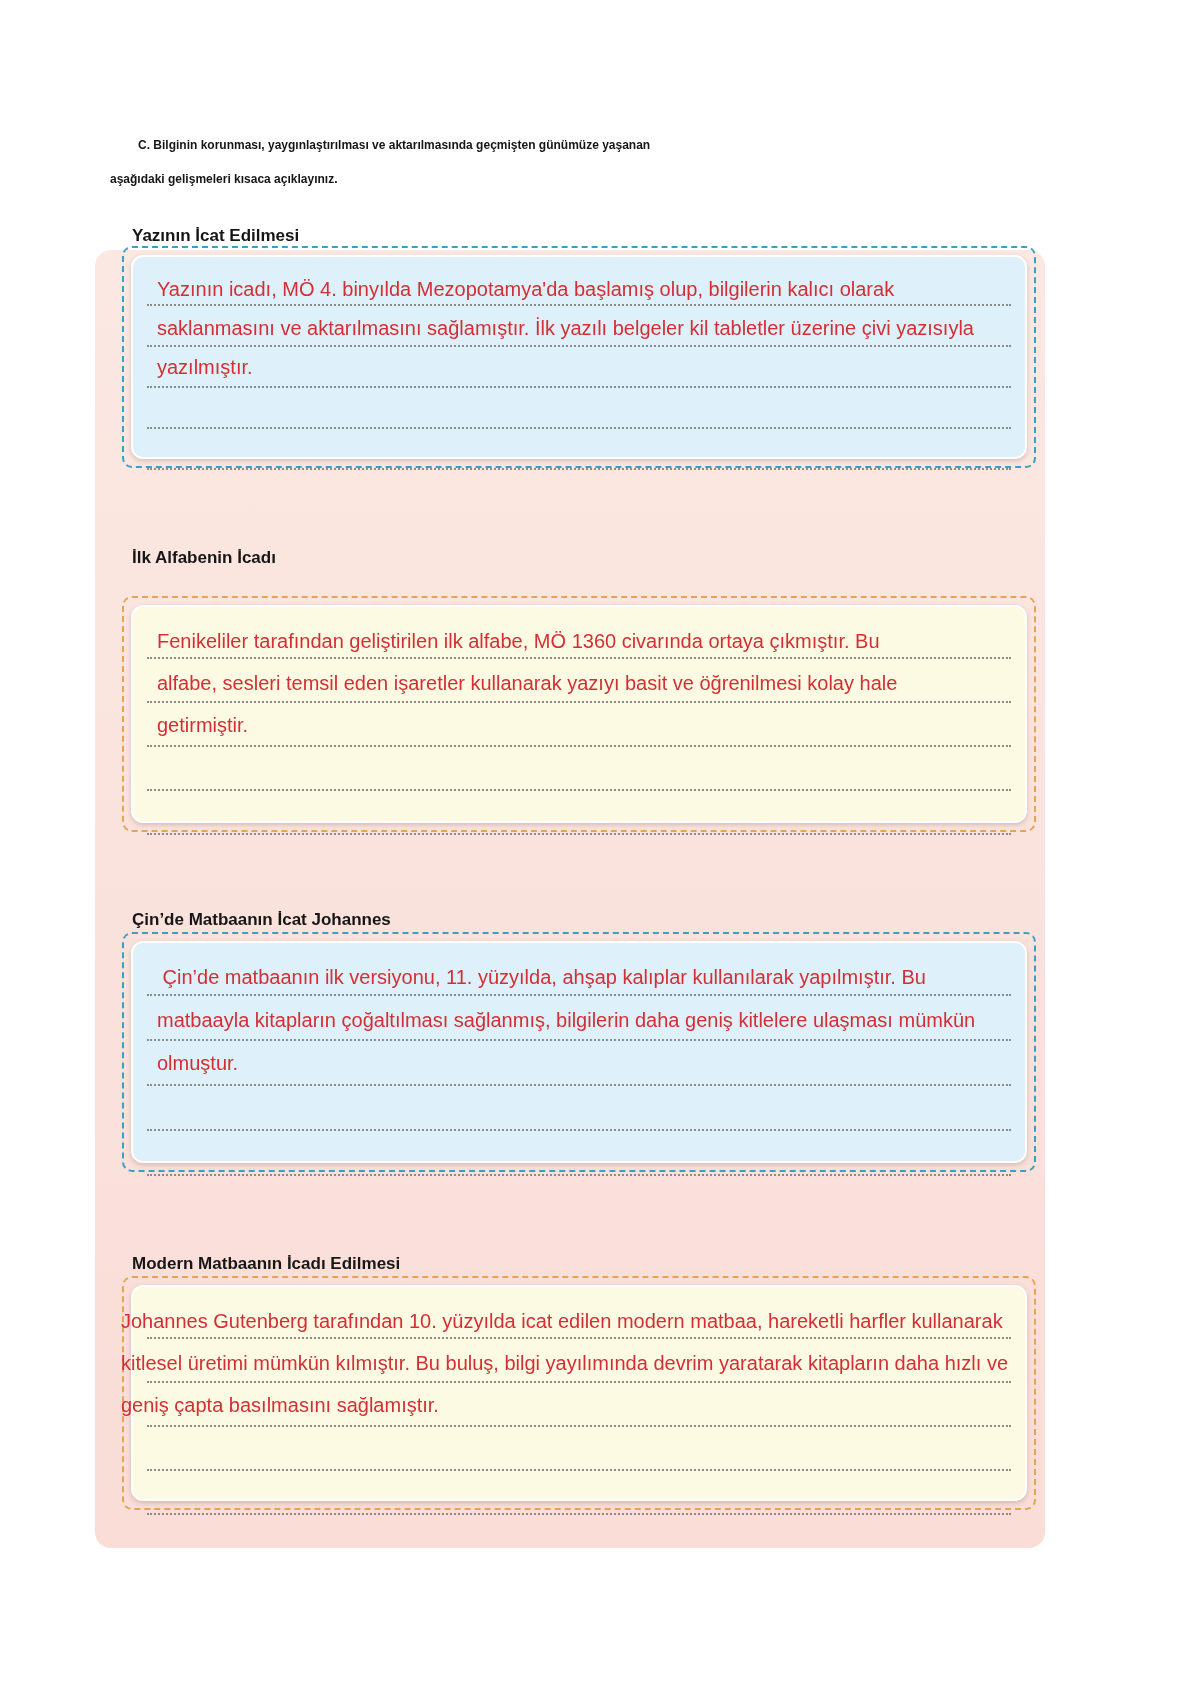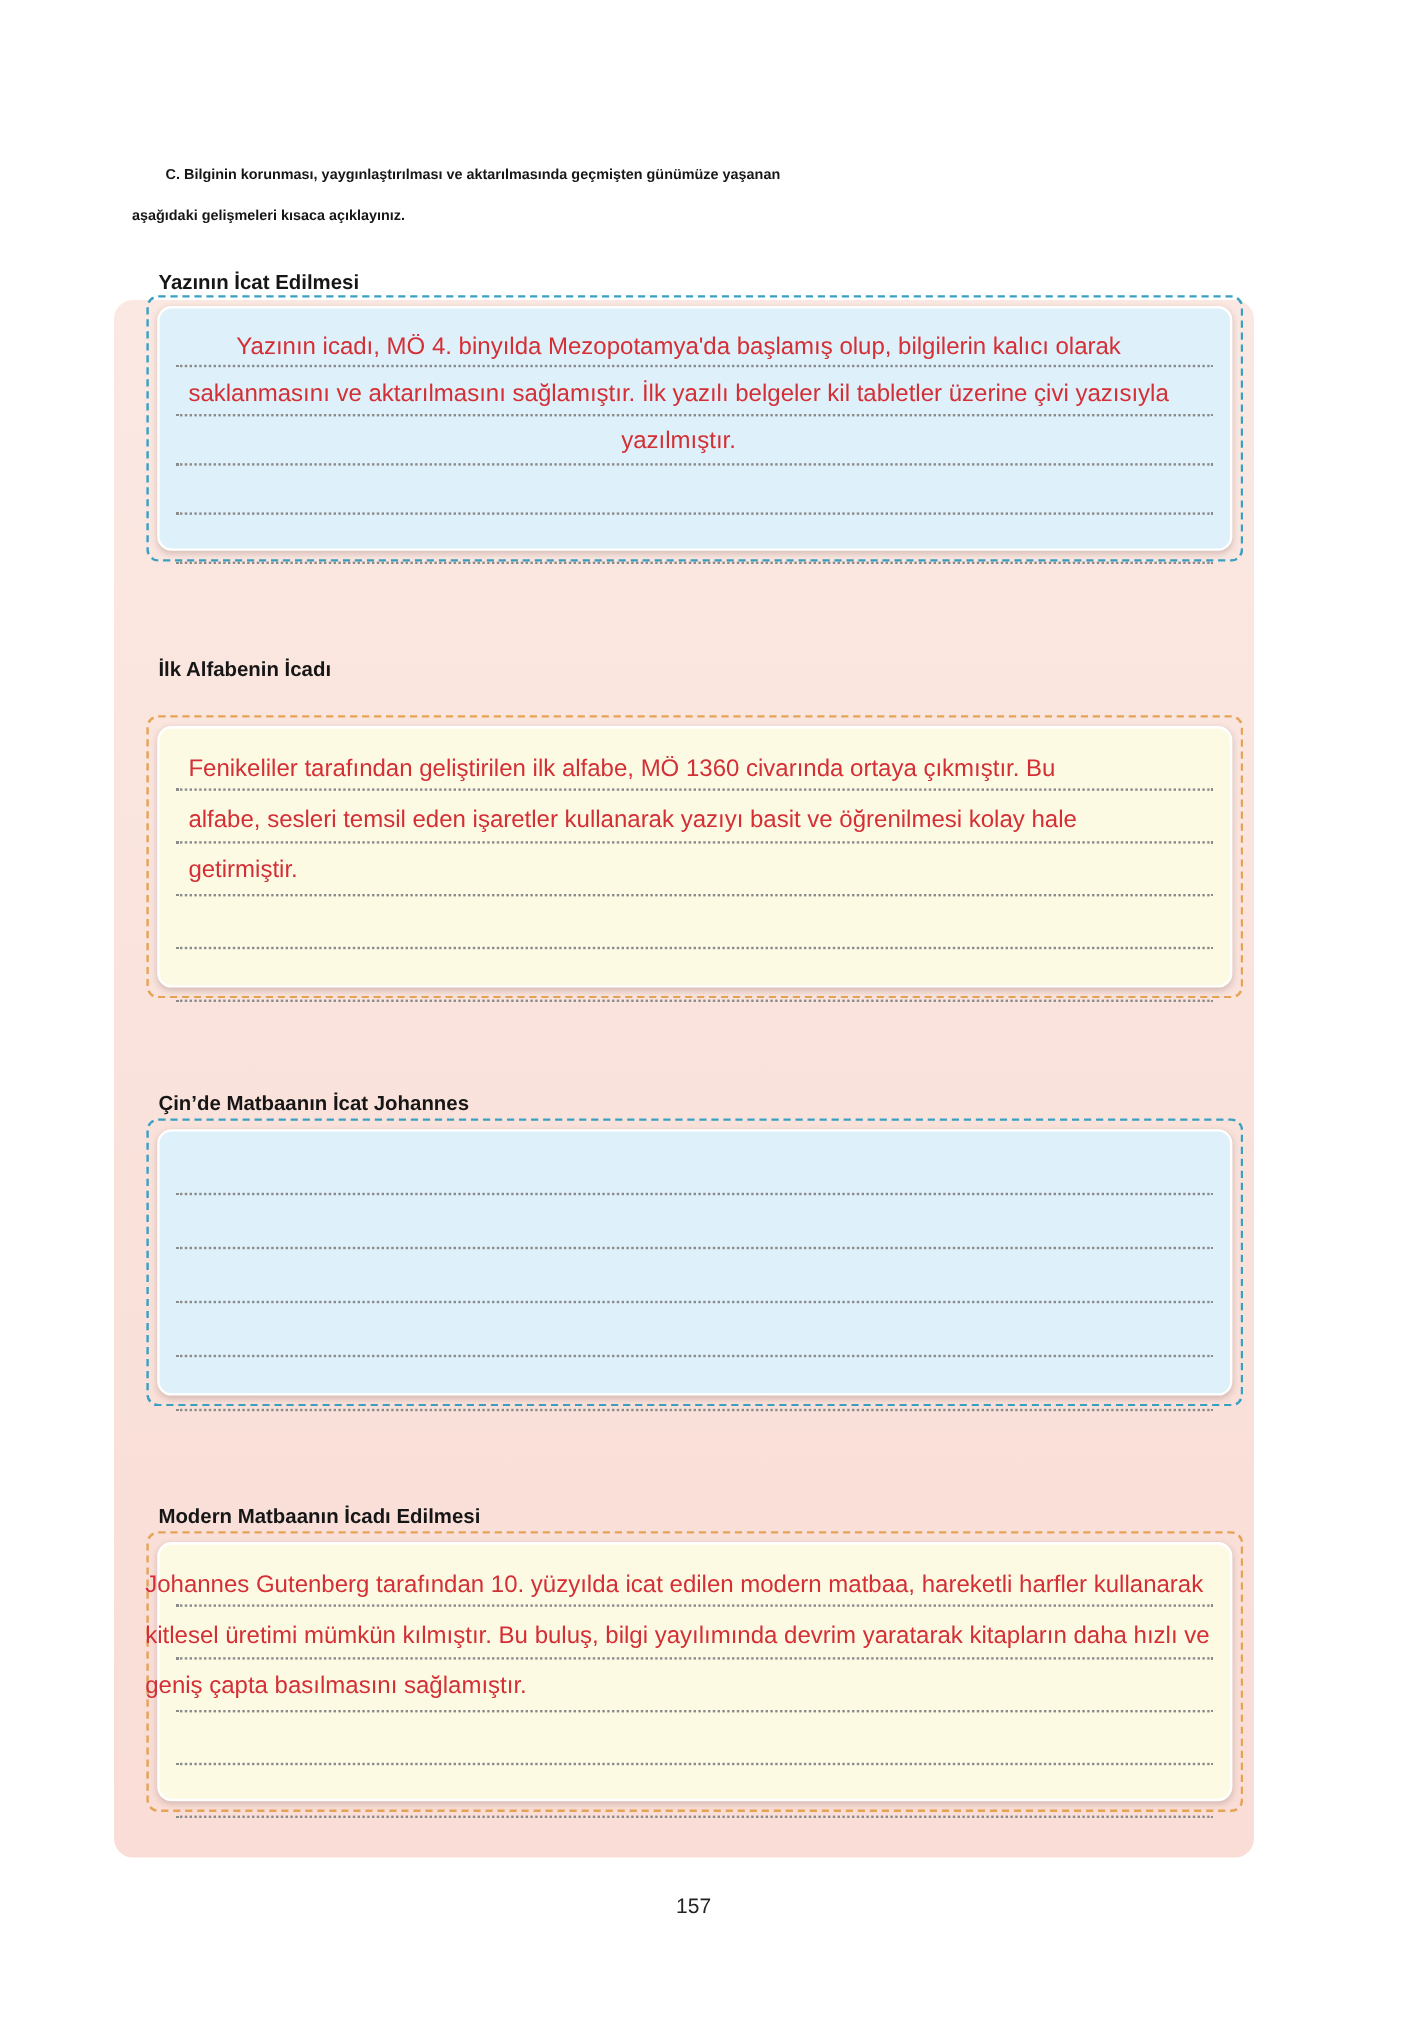--- a/index.html
+++ b/index.html
@@ -21,21 +21,21 @@
     border-radius:16px;
   }
   .sec-heading{
     position:absolute;left:120px;margin:12px;
     font-size:17px;font-weight:bold;color:#161616;line-height:24px;
   }
   .answer-box{
     position:absolute;left:122px;width:910px;
     border-radius:10px;
   }
-  .answer-box.teal{border:2px dashed #3aa0c2;text-align:center;}
+  .answer-box.teal{border:2px dashed #3aa0c2;}
   .answer-box.orange{border:2px dashed #e5a455;}
   .inner{
     position:absolute;inset:7px;
     border:2px solid #ffffff;border-radius:12px;
     box-shadow:0 2px 5px rgba(120,90,80,0.28);
   }
   .inner.blue{background:#def0f9;}
   .inner.cream{background:#fdfae4;}
   .rows{position:absolute;left:14px;right:14px;top:8px;}
   .row{border-bottom:2px dotted #8b8b8b;}
@@ -94,34 +94,36 @@
   <h3 class="sec-heading" style="top:896px">Çin’de Matbaanın İcat Johannes</h3>
   <div class="answer-box teal" style="top:932px;height:236px">
     <div class="inner blue">
       <div class="rows">
         <div class="row" style="height:43px"></div>
         <div class="row" style="height:43px"></div>
         <div class="row" style="height:43px"></div>
         <div class="row" style="height:43px"></div>
         <div class="row" style="height:43px"></div>
       </div>
+      <p class="answer" style="line-height:43px"> Çin’de matbaanın ilk versiyonu, 11. yüzyılda, ahşap kalıplar kullanılarak yapılmıştır. Bu
+matbaayla kitapların çoğaltılması sağlanmış, bilgilerin daha geniş kitlelere ulaşması mümkün
+olmuştur.</p>
     </div>
   </div>
 
   <h3 class="sec-heading" style="top:1240px">Modern Matbaanın İcadı Edilmesi</h3>
   <div class="answer-box orange" style="top:1276px;height:230px">
     <div class="inner cream">
       <div class="rows">
         <div class="row" style="height:42px"></div>
         <div class="row" style="height:42px"></div>
         <div class="row" style="height:42px"></div>
         <div class="row" style="height:42px"></div>
         <div class="row" style="height:42px"></div>
       </div>
       <p class="answer answer-overflow" style="line-height:42px">Johannes Gutenberg tarafından 10. yüzyılda icat edilen modern matbaa, hareketli harfler kullanarak
 kitlesel üretimi mümkün kılmıştır. Bu buluş, bilgi yayılımında devrim yaratarak kitapların daha hızlı ve
 geniş çapta basılmasını sağlamıştır.</p>
     </div>
   </div>
 
-  <p class="page-number">157</p>
 
 </div>
 
 </body></html>

